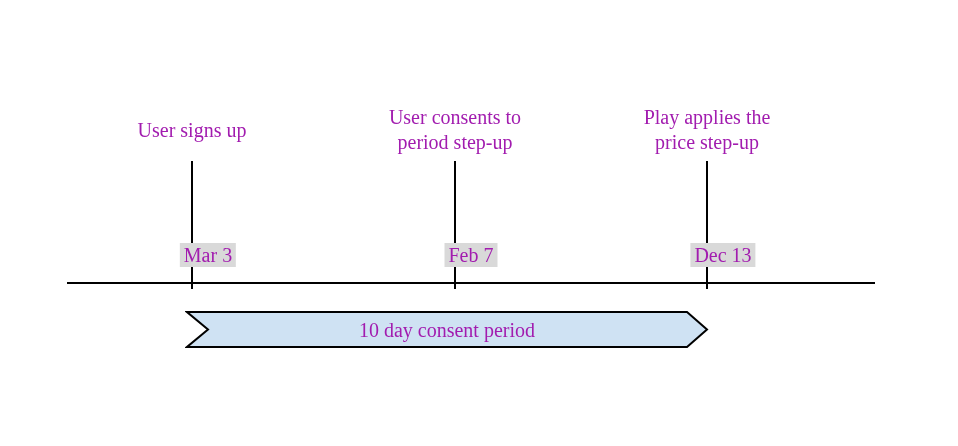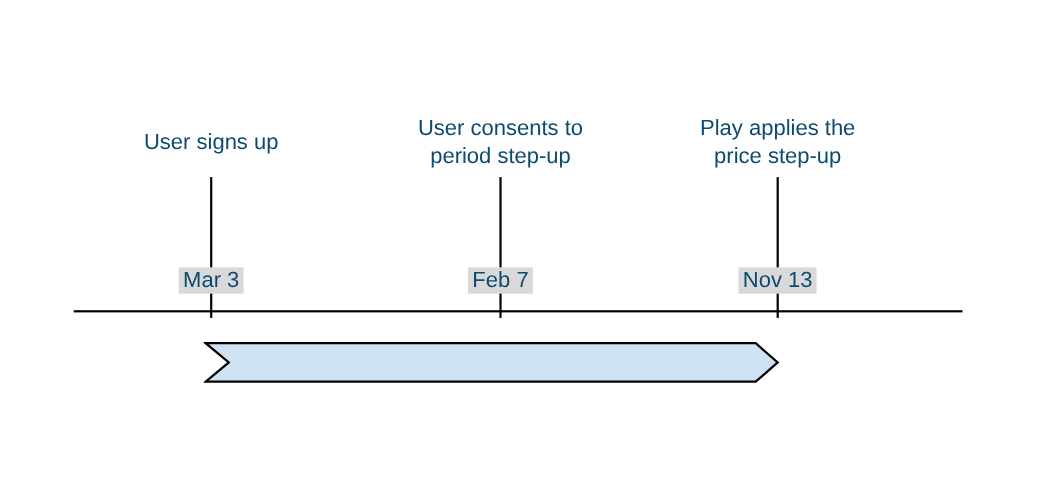--- a/index.html
+++ b/index.html
@@ -6,22 +6,22 @@
     margin: 0;
     padding: 0;
     background: #ffffff;
   }
   .canvas {
     position: relative;
     width: 958px;
     height: 446px;
     background: #ffffff;
     overflow: hidden;
-    font-family: Liberation Sans, sans-serif;
-    color: #0c4a6e;
+    font-family: Liberation Serif, serif;
+    color: #a21caf;
   }
   .axis {
     position: absolute;
     left: 67px;
     top: 282px;
     width: 808px;
     height: 2px;
     background: #000000;
   }
   .event {
@@ -45,21 +45,21 @@
     position: absolute;
     left: -1px;
     top: 161px;
     width: 2px;
     height: 128px;
     background: #000000;
   }
   .date-chip {
     position: absolute;
     top: 243px;
-    left: 0;
+    left: 16px;
     transform: translateX(-50%);
     background: #d9d9d9;
     padding: 0 4px;
     font-size: 20px;
     line-height: 24px;
     white-space: nowrap;
   }
   .banner-svg {
     position: absolute;
     left: 185px;
@@ -97,20 +97,21 @@
     <div class="event-label">User consents to
 period step-up</div>
     <div class="tick"></div>
     <div class="date-chip">Feb 7</div>
   </div>
 
   <div class="event" style="left:707px">
     <div class="event-label">Play applies the
 price step-up</div>
     <div class="tick"></div>
-    <div class="date-chip">Nov 13</div>
+    <div class="date-chip">Dec 13</div>
   </div>
 
   <svg class="banner-svg" viewBox="0 0 524 39">
     <polygon points="2,2 502,2 522,19.5 502,37 2,37 23,19.5" stroke="#000000" stroke-width="2" stroke-linejoin="miter" fill="#cfe2f3"></polygon>
   </svg>
+  <div class="banner-label">10 day consent period</div>
 
 </div>
 
 </body></html>

